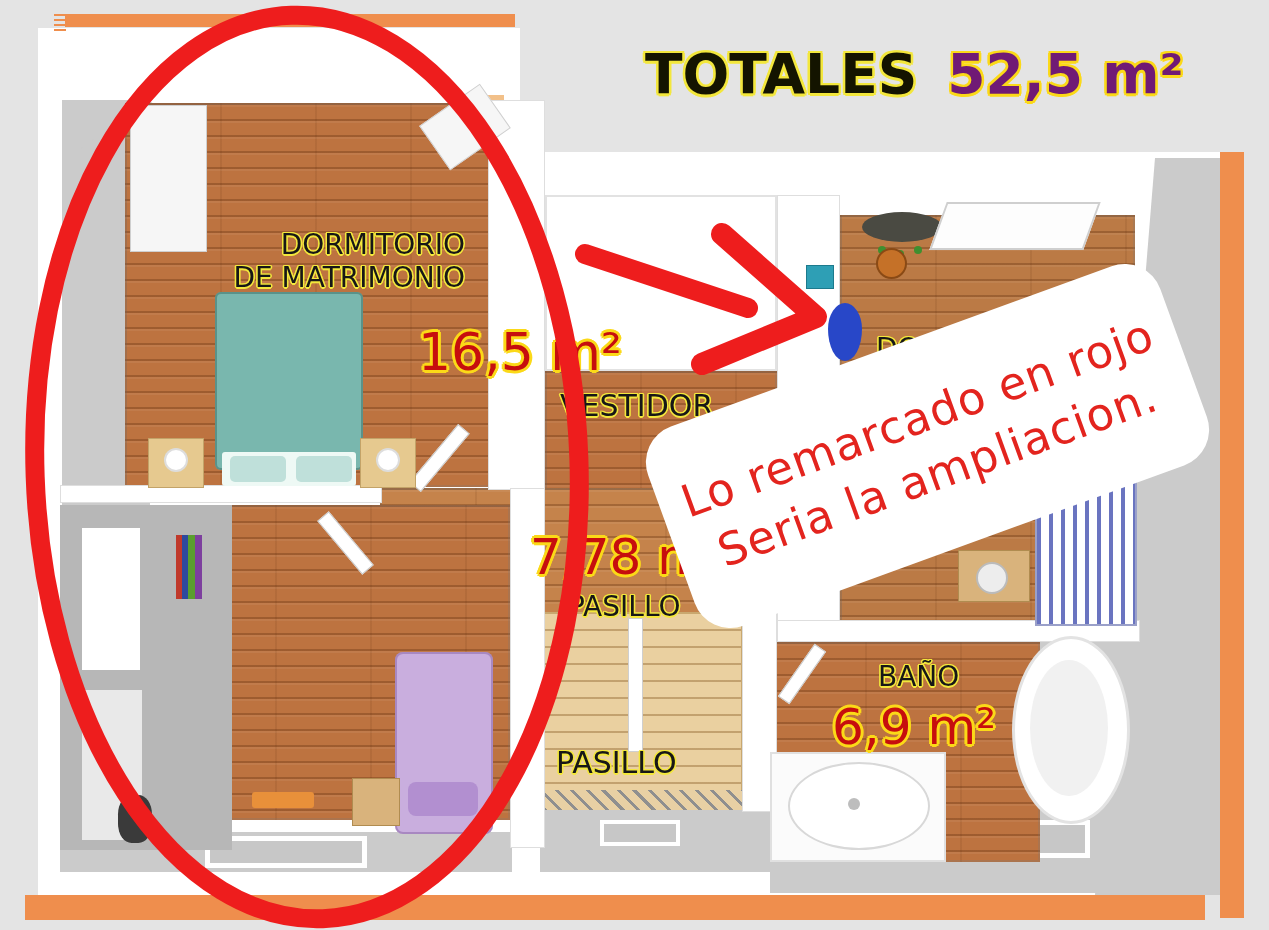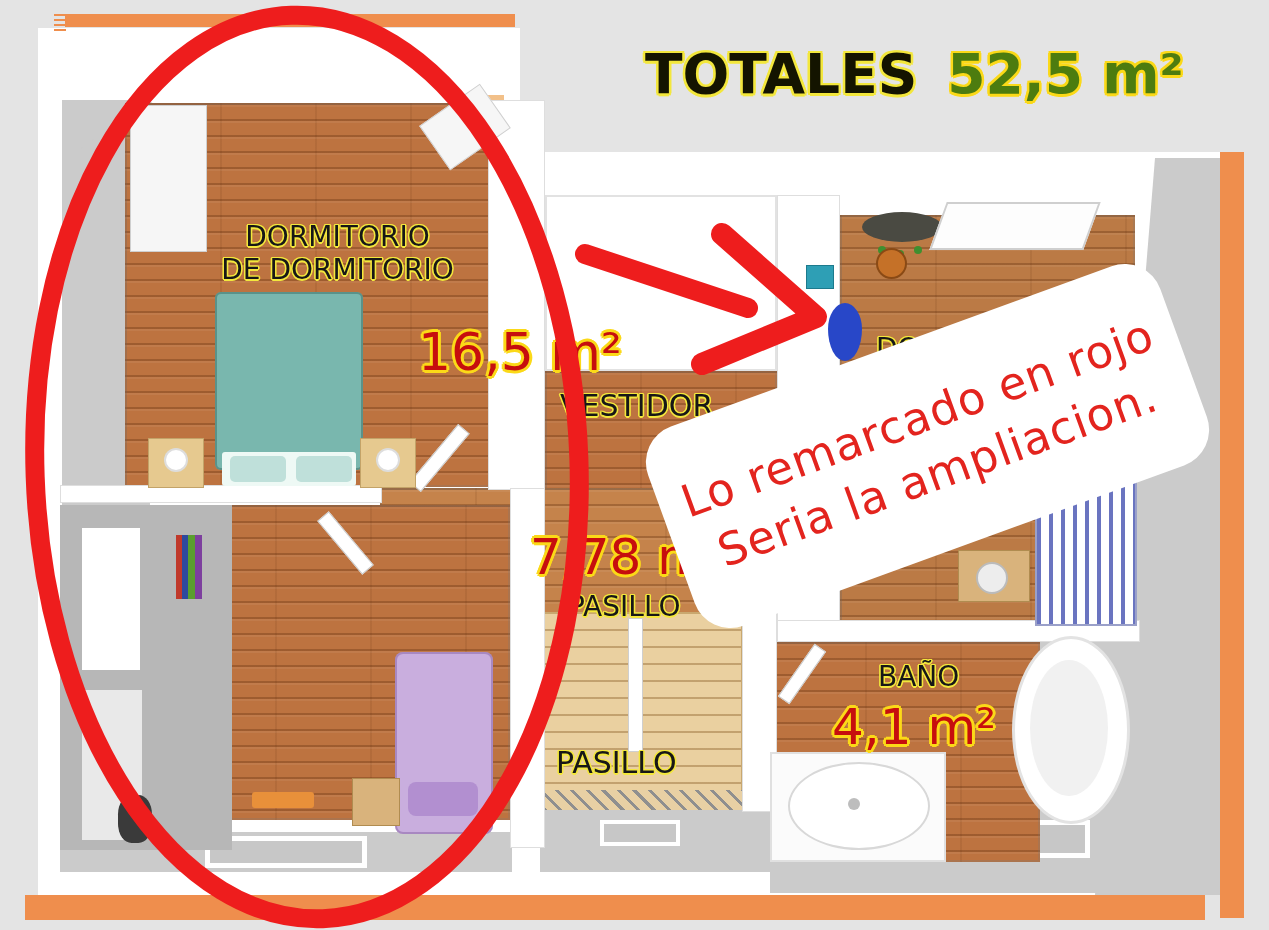--- a/index.html
+++ b/index.html
@@ -24,21 +24,21 @@
   .rlabel{color:#171717;font-size:28px;white-space:nowrap;
           text-shadow:-1.5px 0 0 #f3e73c,1.5px 0 0 #f3e73c,0 -1.5px 0 #f3e73c,0 1.5px 0 #f3e73c,
                       -1px -1px 0 #f3e73c,1px -1px 0 #f3e73c,-1px 1px 0 #f3e73c,1px 1px 0 #f3e73c;}
   .alabel{color:#c60e0e;font-size:50px;font-weight:500;white-space:nowrap;
           text-shadow:-3px 0 0 #fbd918,3px 0 0 #fbd918,0 -3px 0 #fbd918,0 3px 0 #fbd918,
                       -2px -2px 0 #fbd918,2px -2px 0 #fbd918,-2px 2px 0 #fbd918,2px 2px 0 #fbd918;}
   .title{display:flex;gap:30px;align-items:baseline;font-size:55px;font-weight:500;white-space:nowrap;}
   .title .t-black{color:#141400;
           text-shadow:-2.5px 0 0 #f3e73c,2.5px 0 0 #f3e73c,0 -2.5px 0 #f3e73c,0 2.5px 0 #f3e73c,
                       -2px -2px 0 #f3e73c,2px -2px 0 #f3e73c,-2px 2px 0 #f3e73c,2px 2px 0 #f3e73c;}
-  .title .t-red{color:#4d7c0f;
+  .title .t-red{color:#701a75;
           text-shadow:-2.5px 0 0 #fbd918,2.5px 0 0 #fbd918,0 -2.5px 0 #fbd918,0 2.5px 0 #fbd918,
                       -2px -2px 0 #fbd918,2px -2px 0 #fbd918,-2px 2px 0 #fbd918,2px 2px 0 #fbd918;}
   .card{left:655px;top:340px;width:545px;height:212px;background:#ffffff;border-radius:38px;
         transform:rotate(-20deg);display:flex;flex-direction:column;justify-content:center;align-items:center;
         gap:6px;z-index:40;}
   .card-line{color:#e3241e;font-size:45px;letter-spacing:1px;white-space:nowrap;}
   .orange{background:#ef8e4d;}
   .door{background:#ffffff;border:1px solid #c9c9c9;}
   svg.marker{position:absolute;left:0;top:0;z-index:50;pointer-events:none;}
   .z1{z-index:1}.z2{z-index:2}.z3{z-index:3}.z4{z-index:4}.z10{z-index:10}.z20{z-index:20}
@@ -130,37 +130,37 @@
   <div class="abs z10" style="left:788px;top:762px;width:138px;height:84px;background:#ffffff;border:2px solid #d8d8d8;border-radius:50%;"></div>
   <div class="abs z10" style="left:848px;top:798px;width:12px;height:12px;background:#bdbdbd;border-radius:50%;"></div>
   <div class="abs z10" style="left:1012px;top:636px;width:112px;height:182px;background:#ffffff;border:3px solid #e3e3e3;border-radius:50%;"></div>
   <div class="abs z10" style="left:1030px;top:660px;width:78px;height:136px;background:#f1f1f1;border-radius:50%;"></div>
 
   <div class="abs title z20" style="left:645px;top:42px;font-weight:bold;">
     <span class="t-black">TOTALES</span>
     <span class="t-red">52,5 m²</span>
   </div>
 
-  <div class="abs rlabel z20" style="left:210px;top:220px;width:255px;text-align:center;">
+  <div class="abs rlabel z20" style="left:210px;top:228px;width:255px;text-align:right;">
     <div>DORMITORIO</div>
-    <div>DE DORMITORIO</div>
+    <div>DE MATRIMONIO</div>
   </div>
   <div class="abs alabel z20" style="left:418px;top:322px;font-size:52px;">16,5 m²</div>
 
   <div class="abs rlabel z20" style="left:560px;top:388px;font-size:30px;">VESTIDOR</div>
 
   <div class="abs alabel z20" style="left:530px;top:528px;">7,78 m²</div>
   <div class="abs rlabel z20" style="left:568px;top:590px;">PASILLO</div>
 
   <div class="abs rlabel z20" style="left:556px;top:745px;font-size:30px;">PASILLO</div>
 
   <div class="abs rlabel z20" style="left:876px;top:332px;">DORMI</div>
 
   <div class="abs rlabel z20" style="left:878px;top:660px;">BAÑO</div>
-  <div class="abs alabel z20" style="left:832px;top:698px;">4,1 m²</div>
+  <div class="abs alabel z20" style="left:832px;top:698px;">6,9 m²</div>
 
 
   <div class="abs card">
     <div class="card-line">Lo remarcado en rojo</div>
     <div class="card-line">Seria la ampliacion.</div>
   </div>
 
   <svg class="marker" width="1269" height="930" viewBox="0 0 1269 930">
     <ellipse cx="307" cy="467" rx="272" ry="452" fill="none" stroke="#ee1d1d" stroke-width="19" transform="rotate(-2 307 467)"></ellipse>
     <path d="M 585 254 L 748 308" fill="none" stroke="#ee1d1d" stroke-width="20" stroke-linecap="round"></path>

